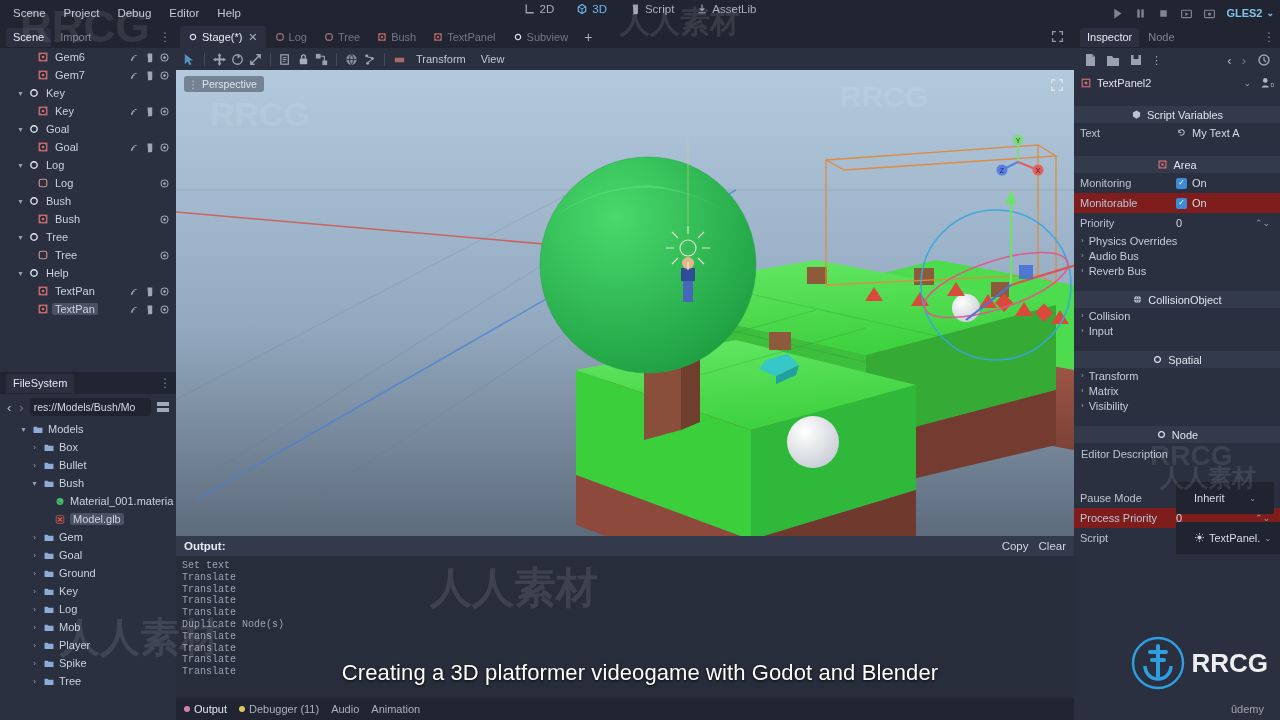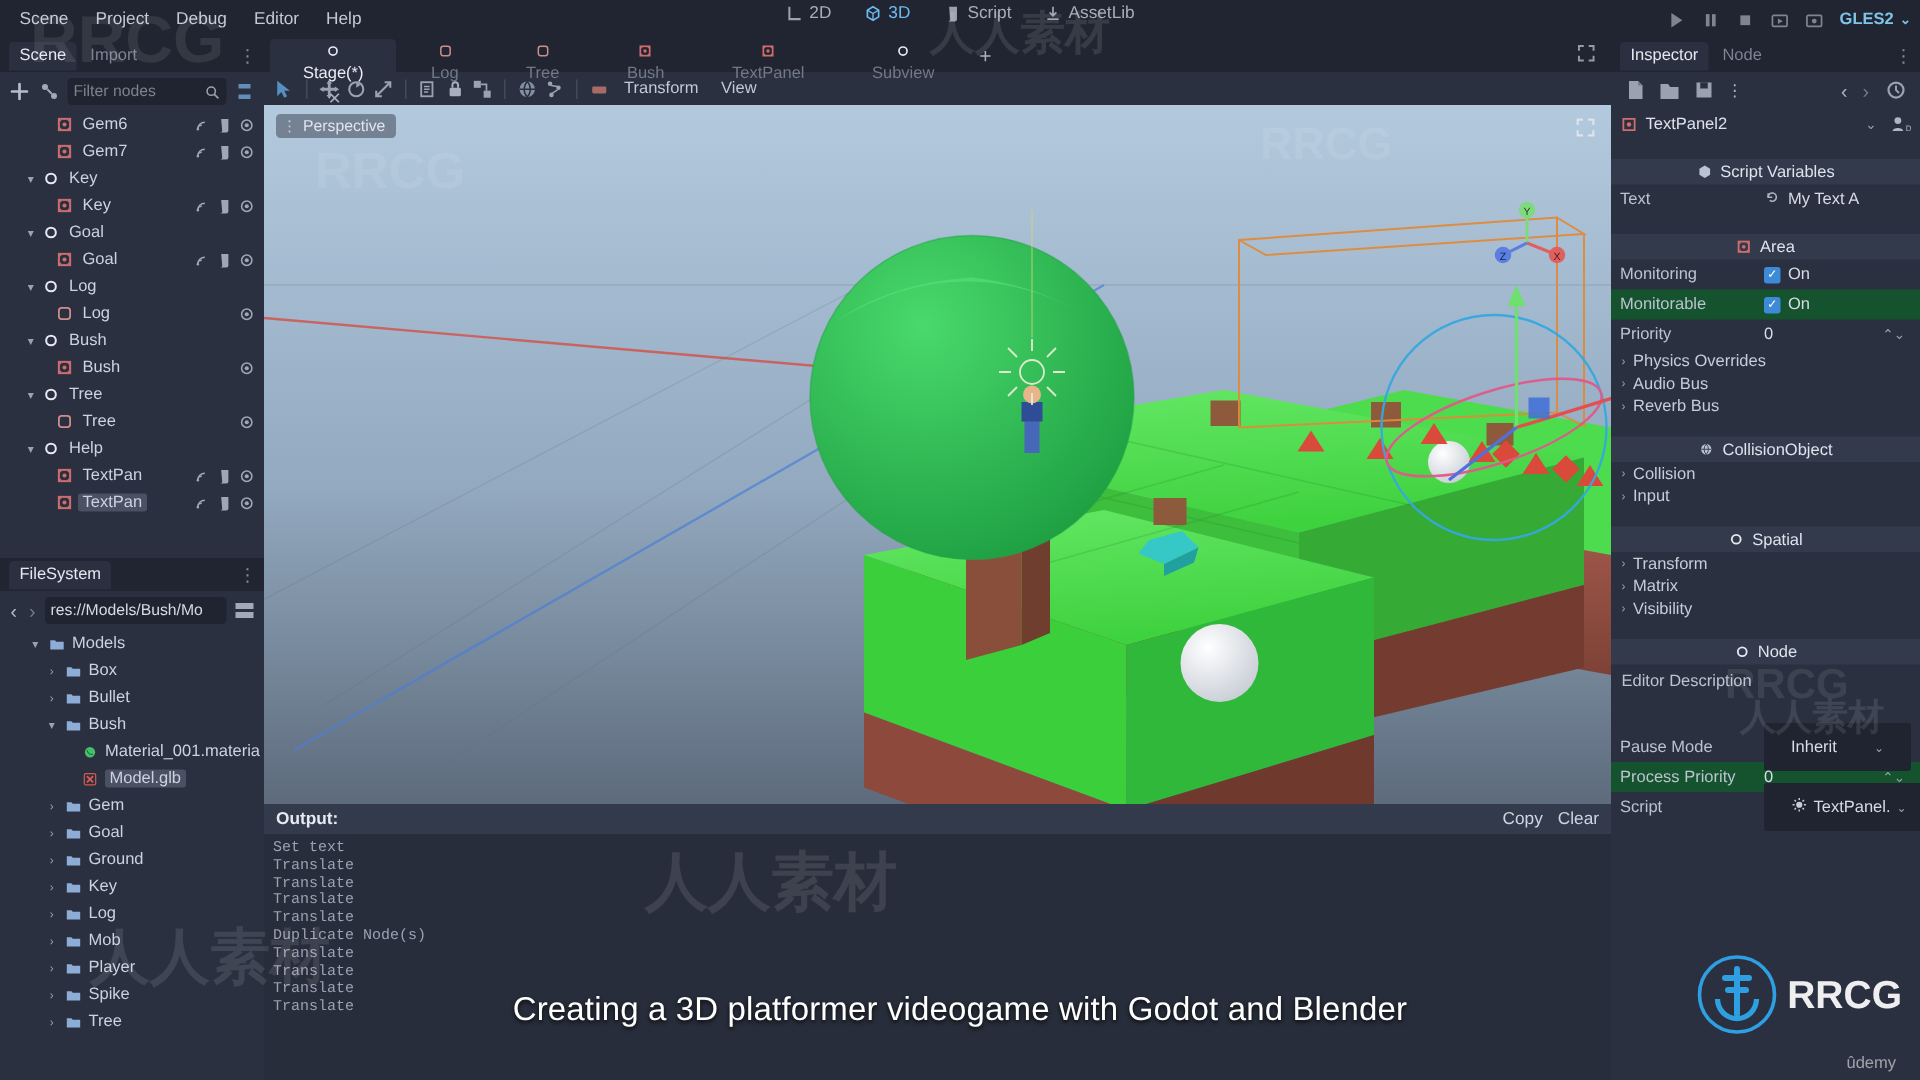--- a/index.html
+++ b/index.html
@@ -90,21 +90,21 @@
   .folder { width: 12px; height: 11px; flex: none; }
 
   
   .viewcol { position: absolute; left: 176px; top: 26px; width: 898px; height: 694px; background:#202531;}
   .scenetabs {
     height: 22px; display: flex; align-items: center; gap: 1px; padding-left: 4px;
     background: #202531;
   }
   .stab {
     display: flex; align-items: center; gap: 4px; font-size: 11px; color: #717888;
-    padding: 3px 22px; border-radius: 3px 3px 0 0; height: 22px; flex-direction: column;
+    padding: 3px 8px; border-radius: 3px 3px 0 0; height: 22px;
   }
   .stab.active { color: #e9edf5; background: #2a3040; }
   .stab .x { color: #aab0bd; font-size: 11px; margin-left: 2px; }
   .stab .dot { width: 10px; height: 10px; flex: none; }
   .tabplus { color: #aab0bd; font-size: 14px; padding: 0 7px; }
   .tabexpand { margin-left: auto; padding-right: 10px; opacity: .7; }
 
   .vtoolbar {
     height: 22px; background: #2a3040; display: flex; align-items: center;
     gap: 3px; padding: 0 6px;
@@ -151,21 +151,21 @@
   .sectionhdr {
     display: flex; align-items: center; justify-content: center; gap: 5px;
     height: 17px; background: #333a4b; font-size: 11px; color: #dee3ed; margin-top: 13px;
   }
   .prow {
     display: flex; align-items: center; height: 20px; padding: 0 6px; font-size: 11px;
     color: #c6ccd8;
   }
   .prow .plabel { width: 96px; flex: none; color: #bcc3d0; }
   .prow .pval { flex: 1; display: flex; align-items: center; gap: 5px; color: #d6dbe5; }
-  .prow.alt { background: #14532d; }
+  .prow.alt { background: #7f1d1d; }
   .chk {
     width: 11px; height: 11px; border-radius: 2px; background: #3d8bd6;
     display: inline-flex; align-items: center; justify-content: center; flex: none;
   }
   .chk:after { content: "✓"; color: #fff; font-size: 8px; line-height: 1; }
   .foldrow {
     display: flex; align-items: center; gap: 5px; height: 15px; padding-left: 7px;
     font-size: 11px; color: #c6ccd8;
   }
   .foldrow .ar { font-size: 8px; color: #9aa1b0; }
@@ -268,40 +268,20 @@
 
   <div class="leftcol">
 
     <div class="panel-tabs">
       <div class="ptab active"><span>Scene</span></div>
       <div class="ptab"><span>Import</span></div>
       <div class="pdots">⋮</div>
     </div>
 
     <div class="panel-body" style="height:324px;overflow:hidden;">
-      <div class="toolrow">
-        <svg class="iconbtn" viewBox="0 0 16 16">
-            <path d="M8 3 V13 M3 8 H13" stroke="#cfd5e1" stroke-width="1.8" stroke-linecap="round"></path>
-          </svg>
-        <svg class="iconbtn" viewBox="0 0 16 16">
-            <circle cx="5" cy="5" r="2" fill="#b8bfcc"></circle>
-            <circle cx="11" cy="11" r="2" fill="#b8bfcc"></circle>
-            <path d="M6.5 6.5 L9.5 9.5" stroke="#b8bfcc" stroke-width="1.3"></path>
-          </svg>
-        <div class="searchbox">
-          <span class="txt">Filter nodes</span>
-          <svg width="11" height="11" viewBox="0 0 16 16">
-              <circle cx="7" cy="7" r="4" fill="none" stroke="#9aa1b0" stroke-width="1.5"></circle>
-              <path d="M10 10 L14 14" stroke="#9aa1b0" stroke-width="1.6"></path>
-            </svg>
-        </div>
-        <svg class="iconbtn" viewBox="0 0 16 16">
-            <path d="M4 3 h8 v3 h-8z M4 10 h8 v3 h-8z" fill="#6f9fd0"></path>
-          </svg>
-      </div>
       <div class="tree" id="scene-tree" style="height:290px;">
           <div class="trow">
             <span class="ind" style="width: 18px;"></span>
             <span class="caret"></span>
             <svg width="12" height="12" viewBox="0 0 16 16">
               <rect x="3" y="3" width="10" height="10" fill="none" stroke="#cd6d6d" stroke-width="1.8"></rect>
               <circle cx="8" cy="8" r="1.8" fill="#cd6d6d"></circle>
               <path d="M3 3 l2 2 M13 3 l-2 2 M3 13 l2-2 M13 13 l-2-2" stroke="#cd6d6d" stroke-width="1.2"></path>
             </svg>
             <span class="nm">Gem6</span>
@@ -944,20 +924,36 @@
           <div>Translate</div>
           <div>Translate</div>
           <div>Translate</div>
           <div>Translate</div>
           <div>Duplicate Node(s)</div>
           <div>Translate</div>
           <div>Translate</div>
           <div>Translate</div>
           <div>Translate</div>
         </div>
+      <div class="bottabs" id="bottom-tabs">
+          <div class="bt">
+            <span class="bdot" style="background: rgb(217, 127, 168);"></span>
+            <span style="color: rgb(223, 228, 238);">Output</span>
+          </div>
+          <div class="bt">
+            <span class="bdot" style="background: rgb(224, 196, 92);"></span>
+            <span style="color: rgb(169, 176, 191);">Debugger (11)</span>
+          </div>
+          <div class="bt">
+            <span style="color: rgb(169, 176, 191);">Audio</span>
+          </div>
+          <div class="bt">
+            <span style="color: rgb(169, 176, 191);">Animation</span>
+          </div>
+        </div>
     </div>
   </div>
 
   <div class="inspcol">
     <div class="panel-tabs" style="background:#202531;">
       <div class="ptab active"><span>Inspector</span></div>
       <div class="ptab"><span>Node</span></div>
       <div class="pdots">⋮</div>
     </div>
 

